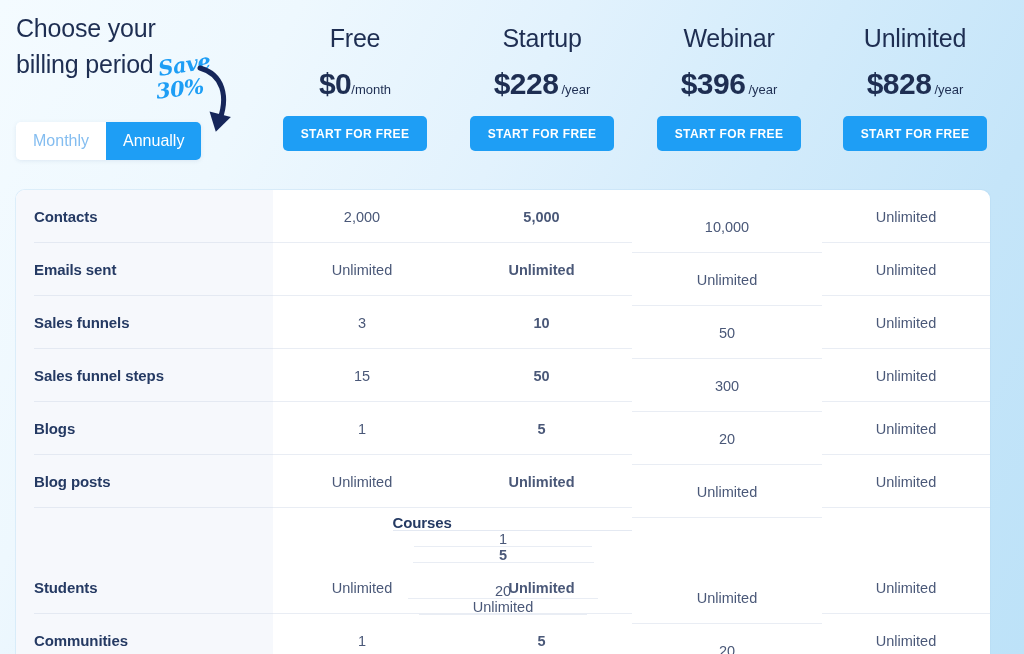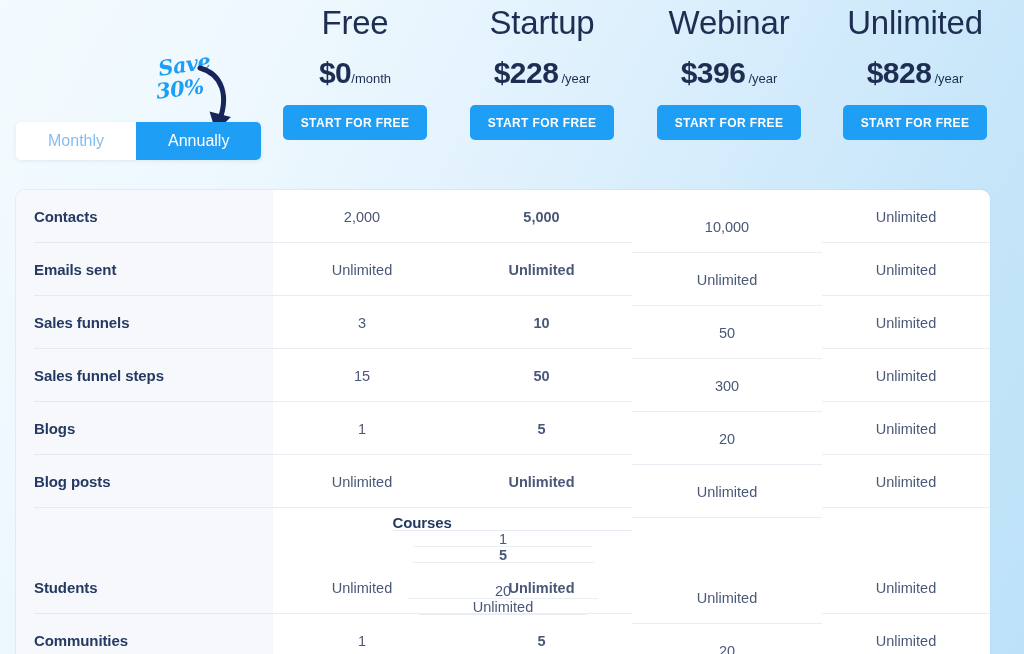--- a/index.html
+++ b/index.html
@@ -101,21 +101,21 @@
     display: flex;
     border-radius: 5px;
     overflow: hidden;
     box-shadow: 0 1px 4px rgba(40,80,140,0.10);
   }
   .toggle-opt {
     display: flex;
     align-items: center;
     justify-content: center;
     font-size: 16px;
-    padding: 0 32px;
+    padding: 0 17px;
     height: 38px;
     box-sizing: border-box;
     cursor: pointer;
     white-space: nowrap;
   }
   .toggle-opt.inactive {
     background: #ffffff;
     color: #84bdf0;
   }
   .toggle-opt.active {
@@ -124,22 +124,22 @@
   }
 
   
   .plan-col {
     position: absolute;
     top: 0;
     width: 200px;
     text-align: center;
   }
   .plan-name {
-    margin-top: 4px;
-    font-size: 33px;
+    margin-top: 24px;
+    font-size: 25px;
     color: #1e2e52;
     font-weight: 400;
     letter-spacing: -0.2px;
   }
   .plan-price-row {
     margin-top: 14px;
     display: flex;
     align-items: baseline;
     justify-content: center;
     white-space: nowrap;
@@ -248,20 +248,24 @@
     background: transparent;
   }
 </style>
 </head>
 <body>
 
 <div id="page">
 
   <div id="header">
 
+    <div id="billing-block">
+      <div class="headline">Choose your</div>
+      <div class="headline">billing period</div>
+    </div>
 
     <div id="save-badge">
       <span class="save-word">Save</span>
       <span class="save-pct">30%</span>
     </div>
 
     <svg id="save-arrow" viewBox="0 0 50 80">
       <path d="M 10 6 C 32 12, 40 34, 28 62" stroke="#16265a" stroke-width="5" fill="none" stroke-linecap="round"></path>
       <path d="M 28 70 L 17 52 L 39 52 Z" fill="#16265a" transform="rotate(14 28 61)"></path>
     </svg>

